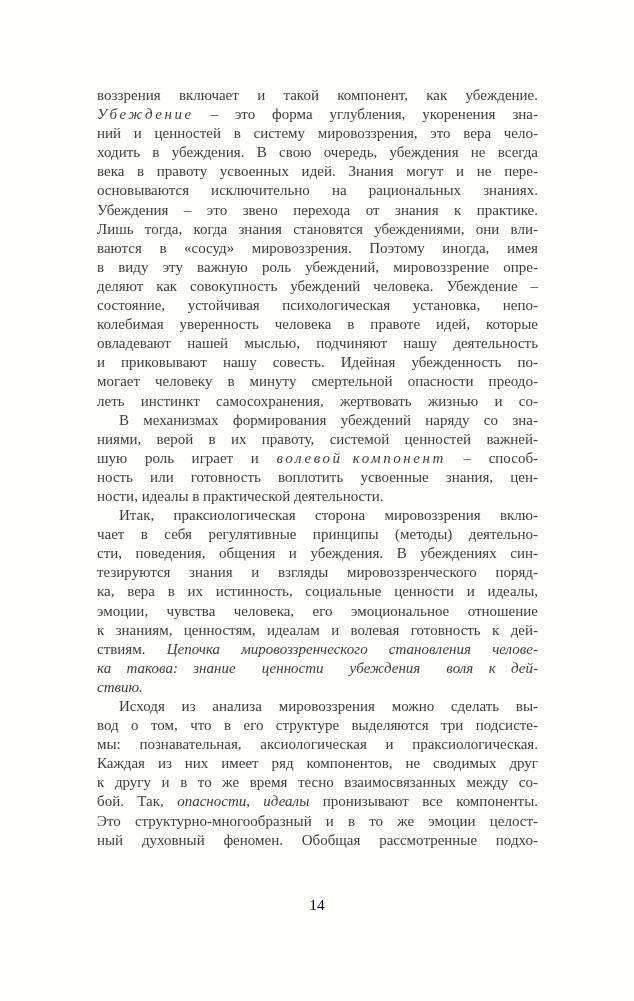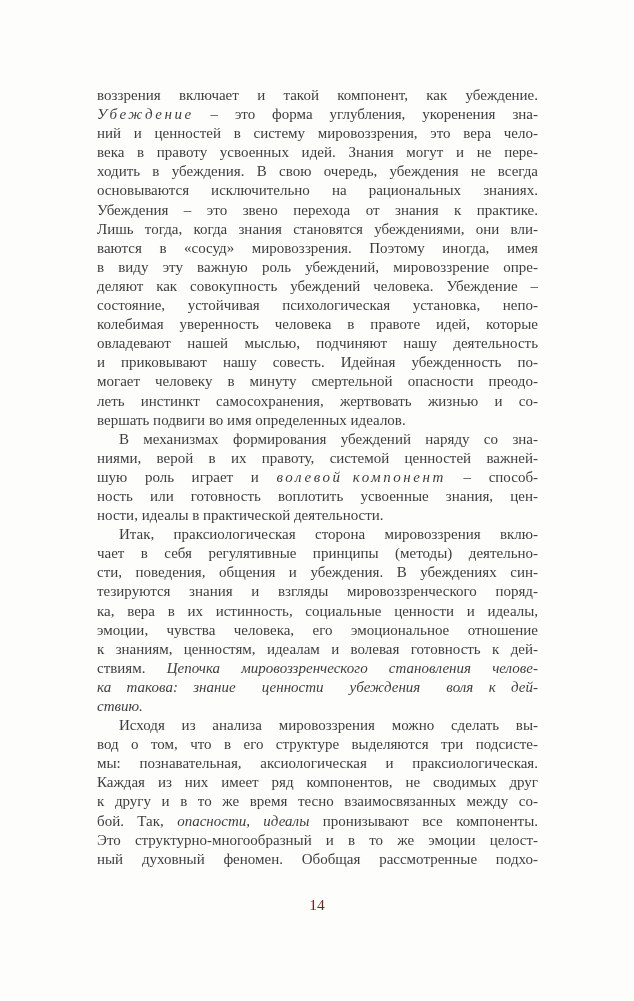--- a/index.html
+++ b/index.html
@@ -42,47 +42,46 @@
   .is { font-style: italic; letter-spacing: 0.17em; }
   .gap   { display: inline-block; width: 26px; }
   .gapsm { display: inline-block; width: 10px; }
   .folio {
     position: absolute;
     left: 0;
     top: 896px;
     width: 634px;
     text-align: center;
     font-size: 15.5px;
-    color: #7f1d1d;
+    color: #000000;
   }
 </style>
 </head>
 <body>
 
 <div class="page">
   <div class="textblock" id="textblock">
       <div class="paragraph">
         <div class="line"><span class="n">воззрения включает и такой компонент, как убеждение.</span></div>
         <div class="line"><span class="is">Убеждение</span><span class="n"> – это форма углубления, укоренения зна-</span></div>
         <div class="line"><span class="n">ний и ценностей в систему мировоззрения, это вера чело-</span></div>
+        <div class="line"><span class="n">ходить в убеждения. В свою очередь, убеждения не всегда</span></div>
         <div class="line"><span class="n">века в правоту усвоенных идей. Знания могут и не пере-</span></div>
-        <div class="line"><span class="n">ходить в убеждения. В свою очередь, убеждения не всегда</span></div>
         <div class="line"><span class="n">основываются исключительно на рациональных знаниях.</span></div>
         <div class="line"><span class="n">Убеждения – это звено перехода от знания к практике.</span></div>
         <div class="line"><span class="n">Лишь тогда, когда знания становятся убеждениями, они вли-</span></div>
         <div class="line"><span class="n">ваются в «сосуд» мировоззрения. Поэтому иногда, имея</span></div>
         <div class="line"><span class="n">в виду эту важную роль убеждений, мировоззрение опре-</span></div>
         <div class="line"><span class="n">деляют как совокупность убеждений человека. Убеждение –</span></div>
         <div class="line"><span class="n">состояние, устойчивая психологическая установка, непо-</span></div>
         <div class="line"><span class="n">колебимая уверенность человека в правоте идей, которые</span></div>
         <div class="line"><span class="n">овладевают нашей мыслью, подчиняют нашу деятельность</span></div>
         <div class="line"><span class="n">и приковывают нашу совесть. Идейная убежденность по-</span></div>
         <div class="line"><span class="n">могает человеку в минуту смертельной опасности преодо-</span></div>
         <div class="line"><span class="n">леть инстинкт самосохранения, жертвовать жизнью и со-</span></div>
-        <div class="line end"><span class="n">вершать подвиги во имя определенных идеалов.</span></div>
       </div>
       <div class="paragraph">
         <div class="line indent"><span class="n">В механизмах формирования убеждений наряду со зна-</span></div>
         <div class="line"><span class="n">ниями, верой в их правоту, системой ценностей важней-</span></div>
         <div class="line"><span class="n">шую роль играет и </span><span class="is">волевой</span><span class="gapsm"></span><span class="is">компонент</span><span class="n"> – способ-</span></div>
         <div class="line"><span class="n">ность или готовность воплотить усвоенные знания, цен-</span></div>
         <div class="line end"><span class="n">ности, идеалы в практической деятельности.</span></div>
       </div>
       <div class="paragraph">
         <div class="line indent"><span class="n">Итак, праксиологическая сторона мировоззрения вклю-</span></div>

